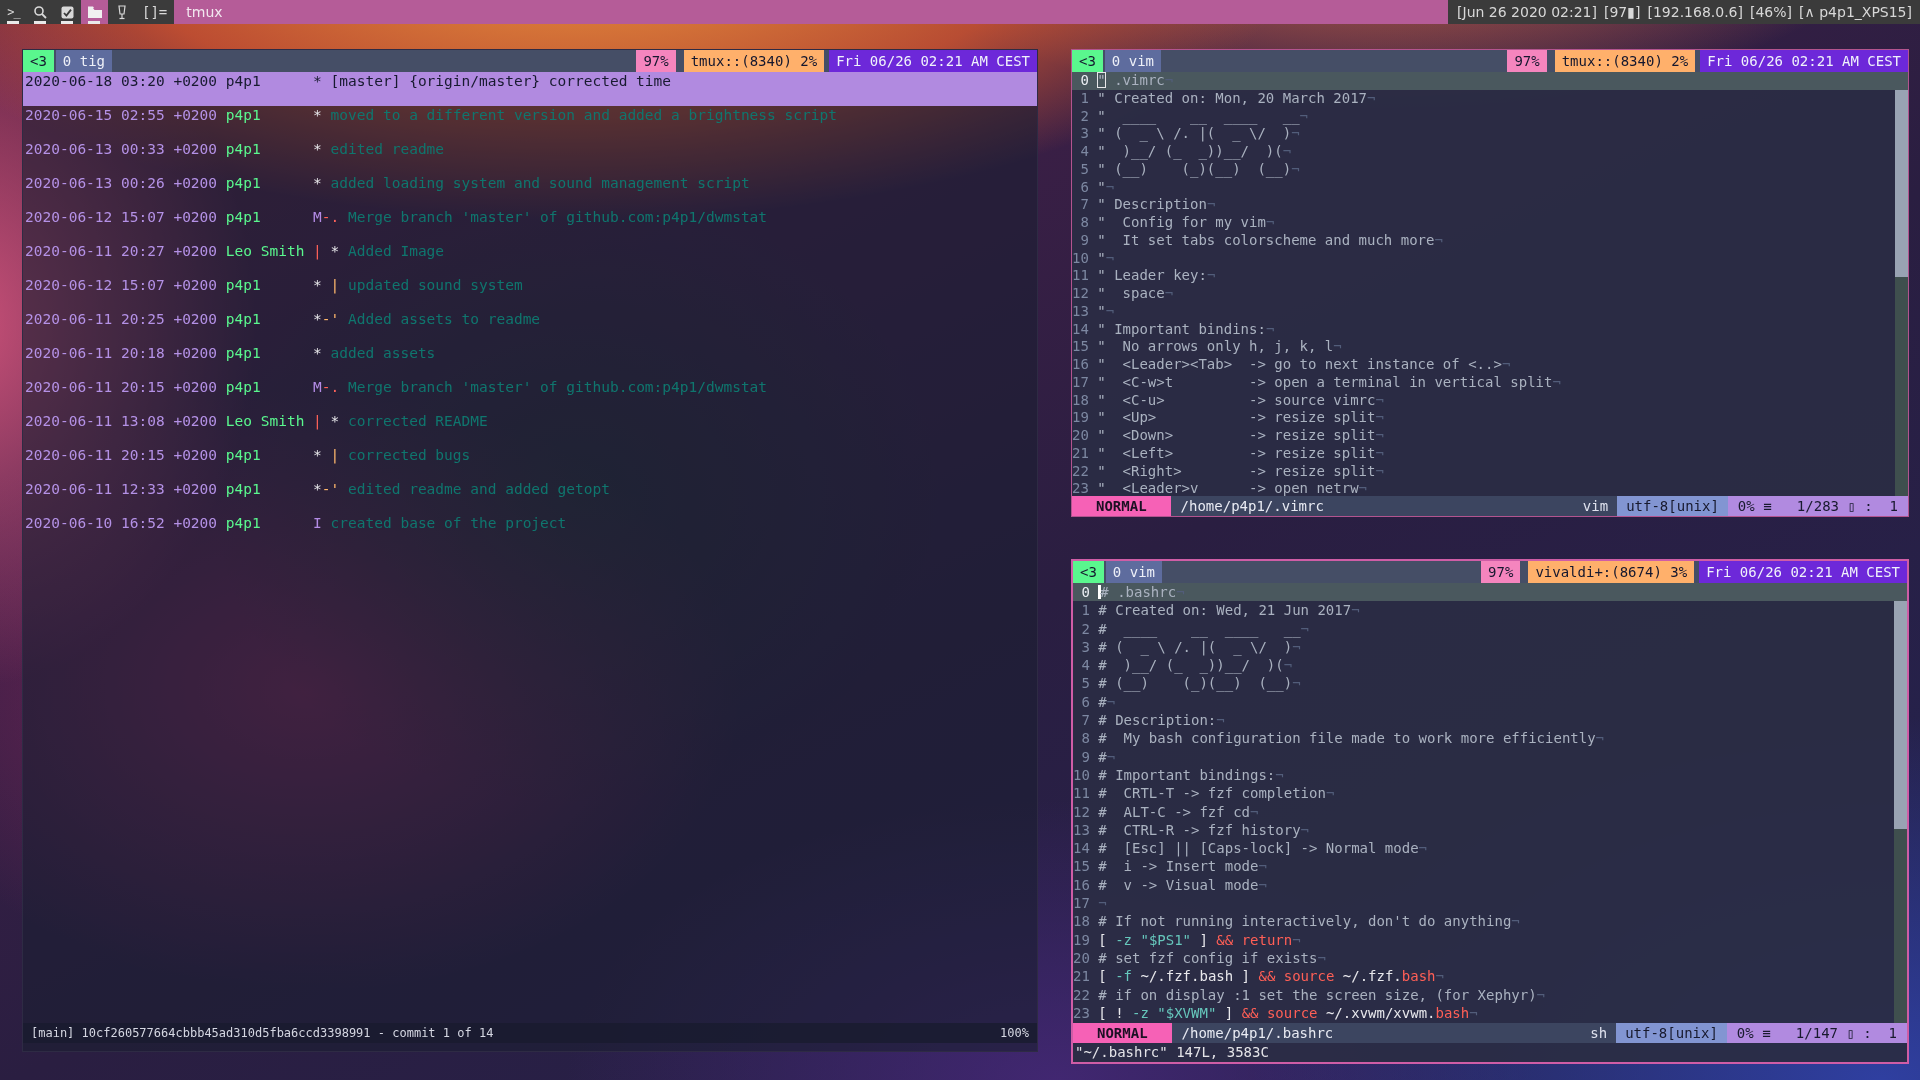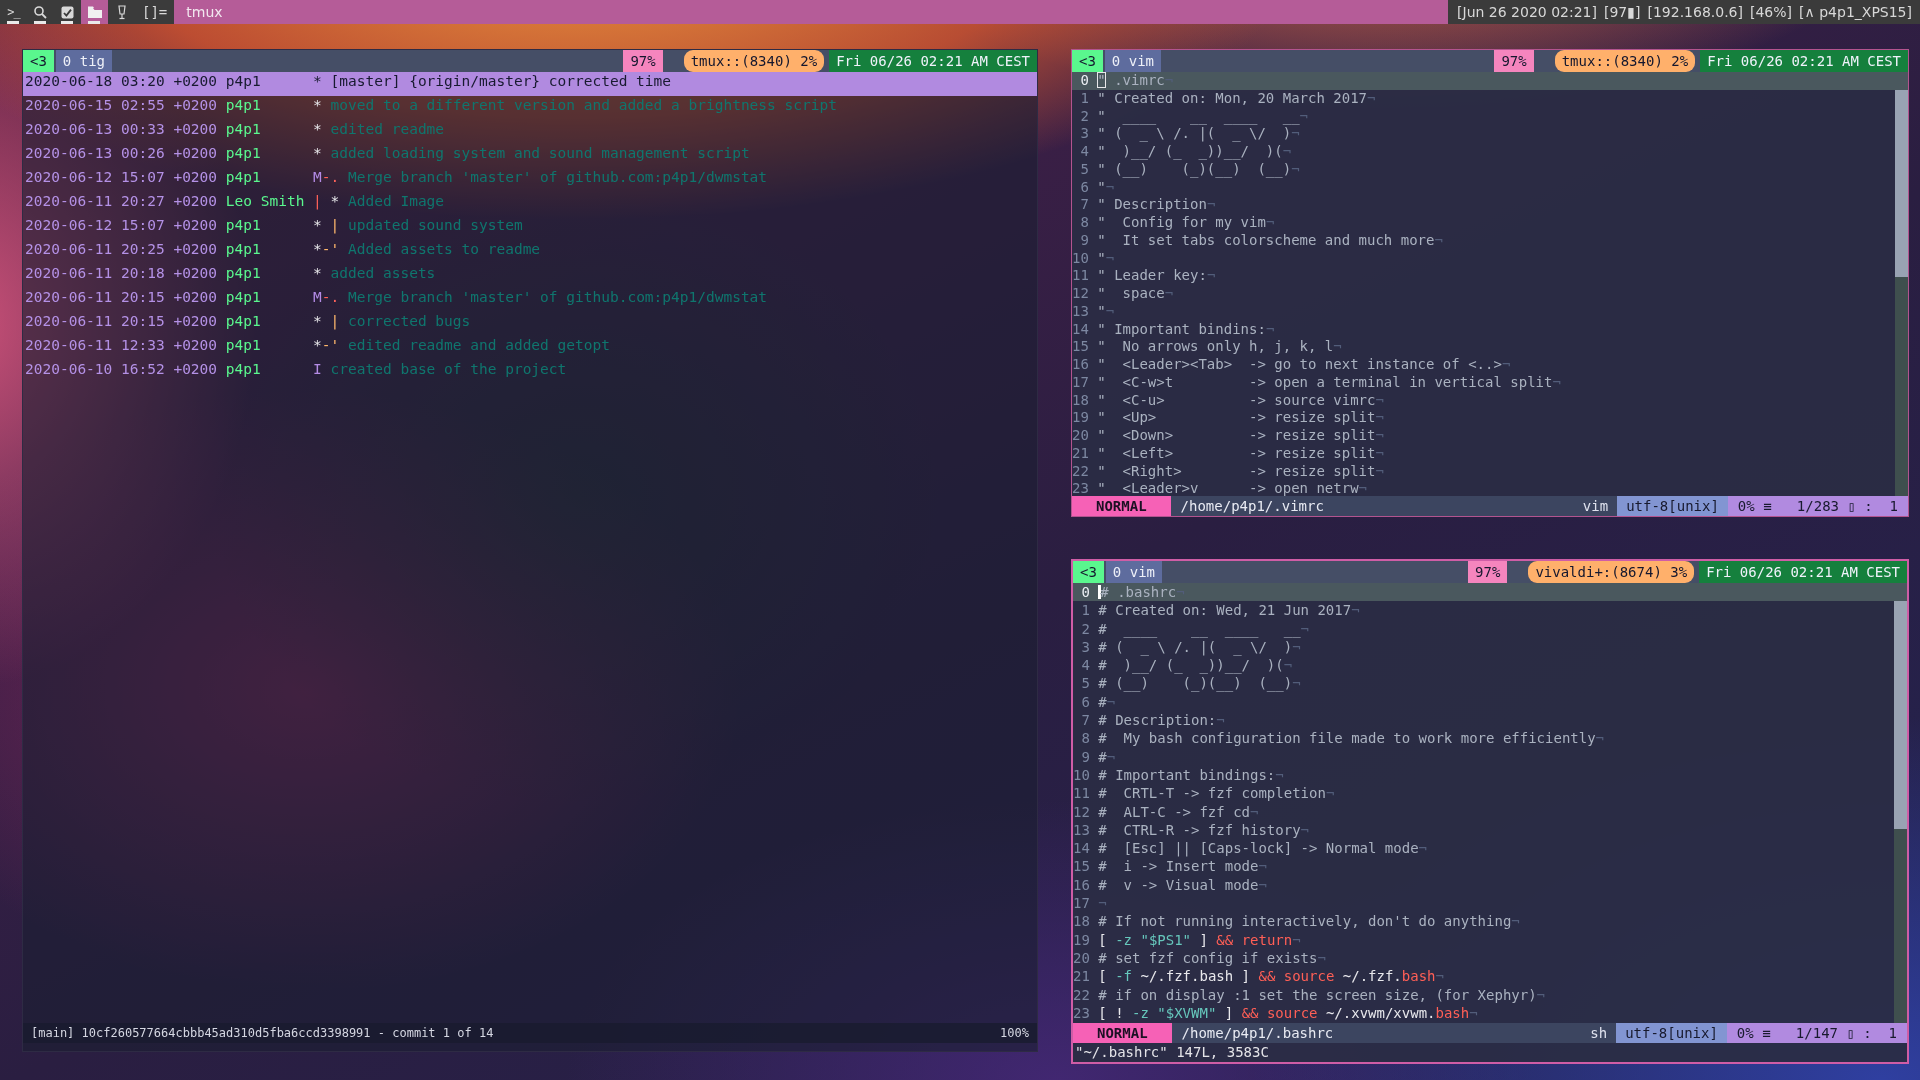--- a/index.html
+++ b/index.html
@@ -26,27 +26,27 @@
   .bar-title { flex:1; background:#b55c98; color:#f2e7ef; display:flex; align-items:center; padding-left:12px; }
   .bar-status { width:472px; background:#3b3b3b; display:flex; align-items:center; justify-content:flex-end; padding-right:8px; white-space:pre; color:#d8d8d8; }
   .bar-status span { margin-left:7px; }
   
   .window { position:absolute; display:flex; flex-direction:column; }
   .tmuxbar { height:22px; background:#454e66; display:flex; align-items:stretch; font-family:"DejaVu Sans Mono", monospace; font-size:14px; color:#e8e8f0; flex:0 0 auto; }
   .chip { display:flex; align-items:center; padding:0 7px; white-space:pre; }
   .chip.heart { background:#5af78e; color:#15172e; }
   .chip.winname { background:#5e6c9e; color:#eef0f8; margin-left:2px; }
   .chip.cpu { background:#f585be; color:#15172e; }
-  .chip.sess { background:#ffb06b; color:#15172e; margin-left:21px;border-radius:9px; }
-  .chip.clock { background:#15803d; color:#f0f2fb; margin-left:5px; }
+  .chip.sess { background:#ffb06b; color:#15172e; margin-left:8px; }
+  .chip.clock { background:#6d28d9; color:#f0f2fb; margin-left:5px; }
   .bar-spacer { flex:1; }
   
   .tig { left:22px; top:49px; width:1016px; height:1003px; background:rgba(28,30,50,0.62); border:1px solid #2e2b44; }
   .tig-body { position:relative; flex:1; font-family:"DejaVu Sans Mono", monospace; font-size:14.5px; }
-  .trow { height:24px; line-height:18.8px; white-space:pre; padding-left:2px; overflow:hidden; }
+  .trow { height:34px; line-height:18.8px; white-space:pre; padding-left:2px; overflow:hidden; }
   .trow.selected { background:#b18ae0; }
   .trow.selected span { color:#181a30 !important; }
   .c-date { color:#b491e6; } .c-auth { color:#5af78e; } .c-msg { color:#0f766e; }
   .g-w { color:#e9e9ec; } .g-pu { color:#b48ce6; } .g-rd { color:#ff6259; } .g-or { color:#ffb86c; }
   .tig-status { position:absolute; left:0; right:0; bottom:8px; height:20px; line-height:20px; background:rgba(24,27,46,0.78); color:#d5d7e2; display:flex; justify-content:space-between; padding:0 8px; font-family:"DejaVu Sans Mono", monospace; font-size:12px; }
   
   .vimwin { background:rgba(42,45,68,0.94); font-family:"DejaVu Sans Mono", monospace; font-size:14px; color:#e4e4e8; }
   .vim1 { left:1071px; top:49px; width:838px; height:468px; border:1px solid #b3548f; }
   .vim2 { left:1071px; top:559px; width:838px; height:505px; border:2px solid #cf5da6; }
   .vim-body { position:relative; flex:1; overflow:hidden; }
@@ -141,20 +141,21 @@
     <div class="trow selected"><span class="c-date">2020-06-18 03:20 +0200</span><span> </span><span class="c-auth">p4p1      </span><span class="g-w">*</span><span> </span><span class="c-msg">[master] {origin/master} corrected time</span></div>
       <div class="trow"><span class="c-date">2020-06-15 02:55 +0200</span><span> </span><span class="c-auth">p4p1      </span><span class="g-w">*</span><span> </span><span class="c-msg">moved to a different version and added a brightness script</span></div>
       <div class="trow"><span class="c-date">2020-06-13 00:33 +0200</span><span> </span><span class="c-auth">p4p1      </span><span class="g-w">*</span><span> </span><span class="c-msg">edited readme</span></div>
       <div class="trow"><span class="c-date">2020-06-13 00:26 +0200</span><span> </span><span class="c-auth">p4p1      </span><span class="g-w">*</span><span> </span><span class="c-msg">added loading system and sound management script</span></div>
       <div class="trow"><span class="c-date">2020-06-12 15:07 +0200</span><span> </span><span class="c-auth">p4p1      </span><span class="g-pu">M</span><span class="g-rd">-.</span><span> </span><span class="c-msg">Merge branch 'master' of github.com:p4p1/dwmstat</span></div>
       <div class="trow"><span class="c-date">2020-06-11 20:27 +0200</span><span> </span><span class="c-auth">Leo Smith </span><span class="g-rd">|</span><span class="g-w"> </span><span class="g-w">*</span><span> </span><span class="c-msg">Added Image</span></div>
       <div class="trow"><span class="c-date">2020-06-12 15:07 +0200</span><span> </span><span class="c-auth">p4p1      </span><span class="g-w">*</span><span class="g-w"> </span><span class="g-or">|</span><span> </span><span class="c-msg">updated sound system</span></div>
       <div class="trow"><span class="c-date">2020-06-11 20:25 +0200</span><span> </span><span class="c-auth">p4p1      </span><span class="g-w">*</span><span class="g-or">-'</span><span> </span><span class="c-msg">Added assets to readme</span></div>
       <div class="trow"><span class="c-date">2020-06-11 20:18 +0200</span><span> </span><span class="c-auth">p4p1      </span><span class="g-w">*</span><span> </span><span class="c-msg">added assets</span></div>
       <div class="trow"><span class="c-date">2020-06-11 20:15 +0200</span><span> </span><span class="c-auth">p4p1      </span><span class="g-pu">M</span><span class="g-rd">-.</span><span> </span><span class="c-msg">Merge branch 'master' of github.com:p4p1/dwmstat</span></div>
+      <div class="trow"><span class="c-date">2020-06-11 13:08 +0200</span><span> </span><span class="c-auth">Leo Smith </span><span class="g-rd">|</span><span class="g-w"> </span><span class="g-w">*</span><span> </span><span class="c-msg">corrected README</span></div>
       <div class="trow"><span class="c-date">2020-06-11 20:15 +0200</span><span> </span><span class="c-auth">p4p1      </span><span class="g-w">*</span><span class="g-w"> </span><span class="g-or">|</span><span> </span><span class="c-msg">corrected bugs</span></div>
       <div class="trow"><span class="c-date">2020-06-11 12:33 +0200</span><span> </span><span class="c-auth">p4p1      </span><span class="g-w">*</span><span class="g-or">-'</span><span> </span><span class="c-msg">edited readme and added getopt</span></div>
       <div class="trow"><span class="c-date">2020-06-10 16:52 +0200</span><span> </span><span class="c-auth">p4p1      </span><span class="g-pu">I</span><span> </span><span class="c-msg">created base of the project</span></div>
       <div class="tig-status">
       <span>[main] 10cf260577664cbbb45ad310d5fba6ccd3398991 - commit 1 of 14</span>
       <span>100%</span>
     </div>
   </div>
 </div>
 

